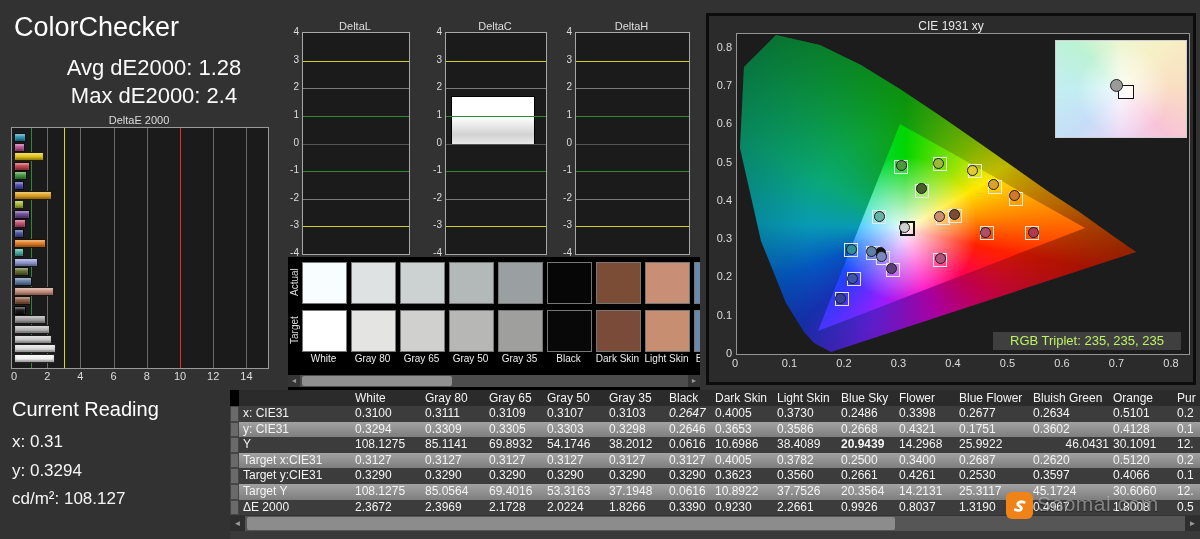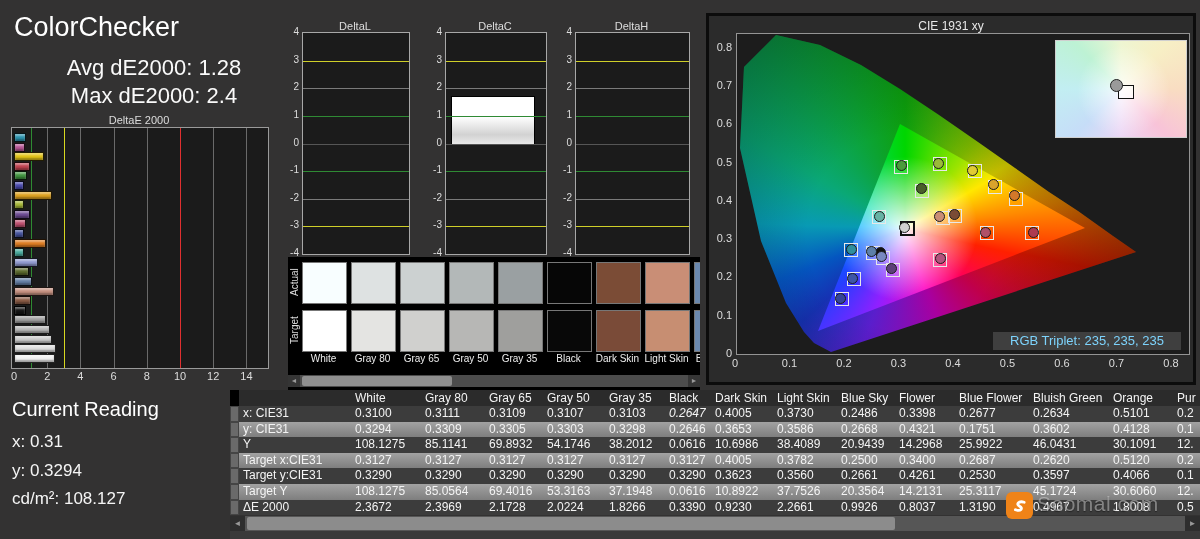--- a/index.html
+++ b/index.html
@@ -55,21 +55,21 @@
   .cie-sq.black{border:2px solid #111;width:11px;height:11px}
   .cie-pt{position:absolute;width:9px;height:9px;border-radius:50%;border:1px solid #1d1d1d;z-index:5}
   #cie-inset{position:absolute;left:318px;top:6px;width:130px;height:96px;border:1px solid #cfcfcf;z-index:6;
       background:radial-gradient(circle at 52% 52%,rgba(255,255,255,.85) 0,rgba(255,255,255,0) 55%),
       conic-gradient(from 0deg at 50% 50%,#eef6d2 0deg,#f7efc5 45deg,#f9ddc2 90deg,#f8c3d8 135deg,
       #ecd7f5 180deg,#c6ddf8 225deg,#c2eef2 270deg,#bdf2d4 315deg,#eef6d2 360deg)}
   #inset-pt{position:absolute;left:54px;top:38px;width:11px;height:11px;border-radius:50%;
       background:#9a9a9a;border:1px solid #222;z-index:2}
   #inset-sq{position:absolute;left:62px;top:44px;width:14px;height:12px;border:1px solid #111;background:rgba(255,255,255,.55)}
   #rgb-triplet{position:absolute;left:256px;top:298px;width:188px;height:18px;background:#3f3f3f;
-      font-size:13px;line-height:18px;text-align:center;color:#7dd3fc;z-index:6}
+      font-size:13px;line-height:18px;text-align:center;color:#bef264;z-index:6}
   .cie-xt{position:absolute;top:344px;width:24px;text-align:center;font-size:11px;color:#ddd}
   .cie-yt{position:absolute;left:2px;width:24px;text-align:right;font-size:11px;color:#ddd}
   
   #meas-table{left:230px;top:390px;width:970px;height:126px;overflow:hidden;font-size:12px;color:#f4f4f4}
   .trow{display:flex;height:15.6px;line-height:15.6px;white-space:nowrap}
   .trow.dark{background:#3c3c3c}
   .trow.light{background:linear-gradient(#a2a2a2,#7e7e7e)}
   .trow.head{background:#2b2b2b;height:16px;line-height:16px}
   .tc{flex:0 0 auto;overflow:hidden;padding-left:4px;box-sizing:border-box}
   .tc.sel{padding:0;background:#6a6a6a;border:1px solid #454545;box-sizing:border-box}
@@ -373,24 +373,24 @@
       <div class="tc sel" style="width: 9px;"></div>
       <div class="tc" style="width: 112px;">Y</div>
       <div class="tc" style="width: 70px;">108.1275</div>
       <div class="tc" style="width: 64px;">85.1141</div>
       <div class="tc" style="width: 58px;">69.8932</div>
       <div class="tc" style="width: 62px;">54.1746</div>
       <div class="tc" style="width: 60px;">38.2012</div>
       <div class="tc" style="width: 46px;">0.0616</div>
       <div class="tc" style="width: 62px;">10.6986</div>
       <div class="tc" style="width: 64px;">38.4089</div>
-      <div class="tc" style="width: 58px;">20.9439</div>
+      <div class="tc" style="width: 58px; font-weight: bold;">20.9439</div>
       <div class="tc" style="width: 60px;">14.2968</div>
       <div class="tc" style="width: 74px;">25.9922</div>
-      <div class="tc" style="width: 80px;">46.0431</div>
+      <div class="tc" style="width: 80px; text-align: right;">46.0431</div>
       <div class="tc" style="width: 64px;">30.1091</div>
       <div class="tc" style="width: 50px;">12.</div>
     </div>
     <div class="trow light">
       <div class="tc sel" style="width: 9px;"></div>
       <div class="tc" style="width: 112px;">Target x:CIE31</div>
       <div class="tc" style="width: 70px;">0.3127</div>
       <div class="tc" style="width: 64px;">0.3127</div>
       <div class="tc" style="width: 58px;">0.3127</div>
       <div class="tc" style="width: 62px;">0.3127</div>

